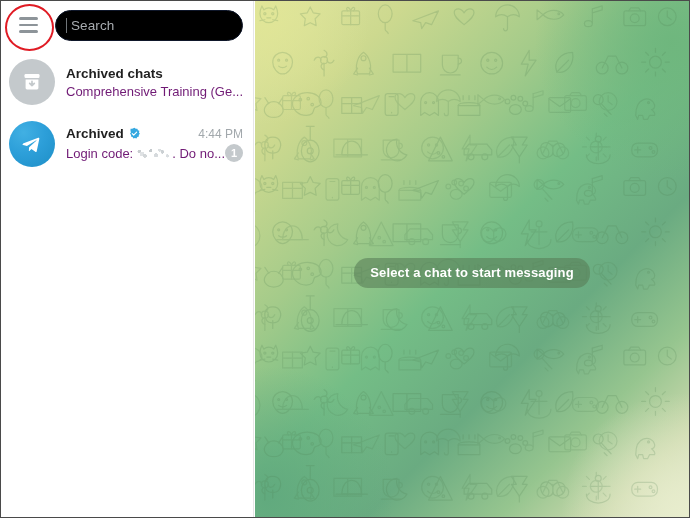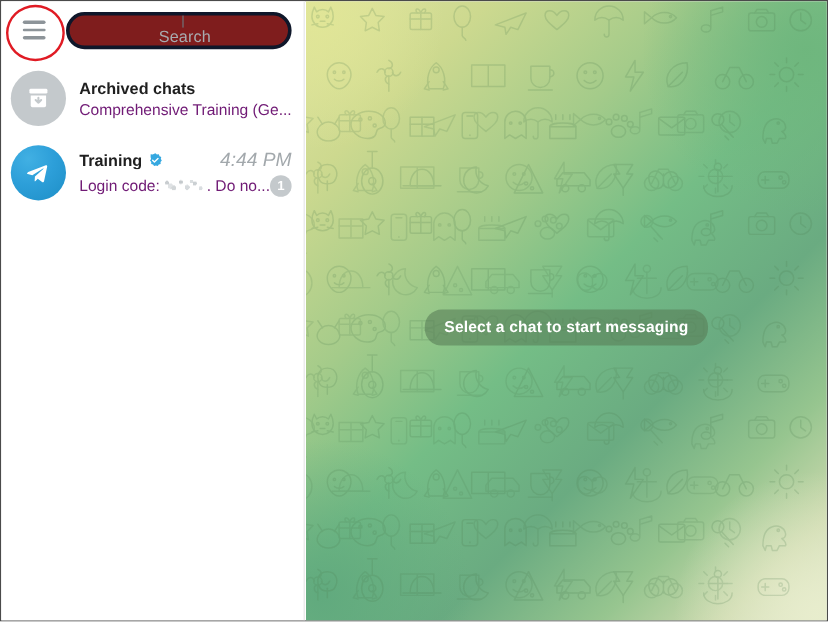--- a/index.html
+++ b/index.html
@@ -77,28 +77,27 @@
   }
 
   .search-wrap {
     margin-left: 8px;
     flex: 1 1 auto;
     padding-right: 10px;
   }
   .search-box {
     position: relative;
     height: 31px;
-    border: 3px solid #0f172a;
+    border: 1px solid #0f172a;
     border-radius: 17px;
-    background: #7f1d1d;
+    background: #000000;
     display: flex;
     align-items: center;
     box-sizing: border-box;
     padding-left: 10px;
-    flex-direction: column;
   }
   .caret {
     width: 1px;
     height: 15px;
     background: #707579;
     margin-right: 4px;
   }
   .search-placeholder {
     font-size: 13.5px;
     color: #a8acb0;
@@ -163,25 +162,24 @@
   .verified {
     flex: 0 0 auto;
     margin-left: 4px;
     width: 13px;
     height: 13px;
     display: block;
   }
   .row-time {
     margin-left: auto;
     padding-left: 8px;
-    font-size: 16px;
+    font-size: 12px;
     color: #a2a8ac;
     white-space: nowrap;
     flex: 0 0 auto;
-    font-style: italic;
   }
   .row-line2 {
     display: flex;
     align-items: center;
     min-width: 0;
   }
   .row-preview {
     font-size: 13px;
     color: #701a75;
     white-space: nowrap;
@@ -326,21 +324,21 @@
       </div>
 
       <div class="chat-row">
         <div class="avatar telegram">
           <svg width="28" height="28" viewBox="0 0 28 28">
             <path d="M5 13.6l15.2-5.9c.7-.26 1.32.17 1.09 1.23l-2.59 12.2c-.18.84-.69 1.05-1.39.65l-3.84-2.83-1.85 1.78c-.2.2-.38.38-.78.38l.28-3.95 7.2-6.5c.31-.28-.07-.43-.48-.16l-8.9 5.6-3.84-1.2c-.83-.26-.85-.83.18-1.23z" fill="#ffffff"></path>
           </svg>
         </div>
         <div class="row-body">
           <div class="row-line1">
-            <span class="row-title">Training</span>
+            <span class="row-title">Archived</span>
             <svg class="verified" viewBox="0 0 24 24">
               <path fill="#35a8e0" d="M12 1.4l2.3 1.9 3-.3 1 2.8 2.7 1.3-.7 2.9 1.6 2.5-2 2.2.2 3-2.9.8-1.6 2.6-2.8-1-2.8 1-1.6-2.6-2.9-.8.2-3-2-2.2 1.6-2.5-.7-2.9L4.7 3l3 .3z"></path>
               <path d="M7.8 12.2l2.7 2.7 5.5-5.6" stroke="#ffffff" stroke-width="2.1" fill="none" stroke-linecap="round" stroke-linejoin="round"></path>
             </svg>
             <span class="row-time">4:44 PM</span>
           </div>
           <div class="row-line2">
             <span class="row-preview">
               <span>Login code:</span>
               <span class="blurred"></span>

